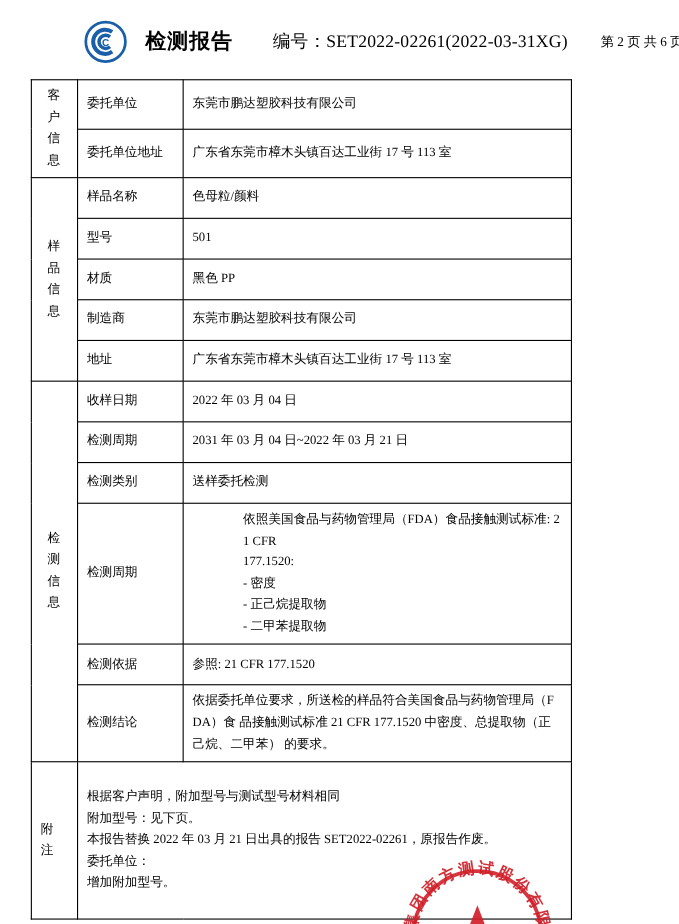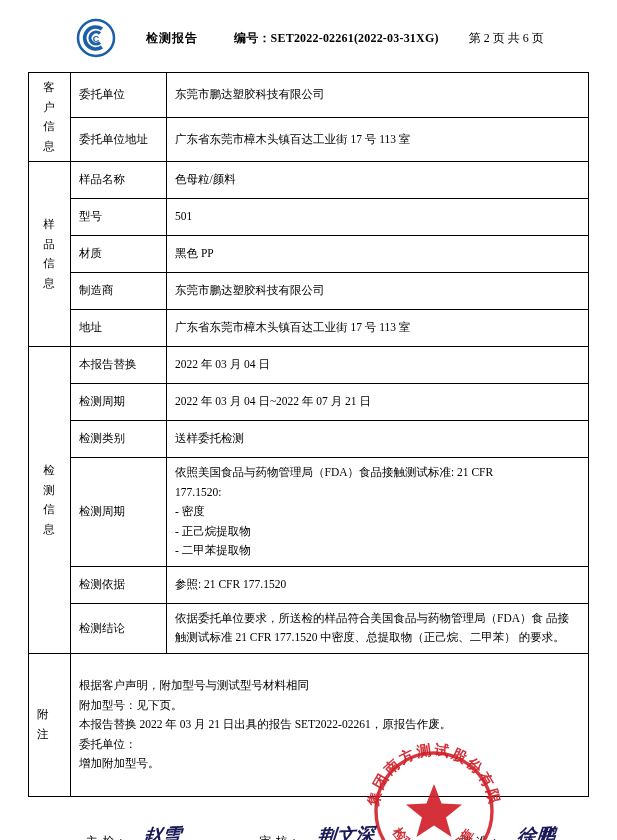--- a/index.html
+++ b/index.html
@@ -33,44 +33,44 @@
   .logo {
     width: 40px;
     height: 40px;
     flex: 0 0 40px;
     margin-left: 48px;
     position: relative;
   }
   .logo svg { display: block; }
   .report-title {
     font-family: Liberation Serif, serif;
-    font-size: 12px;
+    font-size: 19px;
     font-weight: bold;
     letter-spacing: 1px;
-    margin-left: 30px;
+    margin-left: 16px;
     white-space: nowrap;
   }
   .report-no {
-    font-size: 12px;
-    font-weight: bold;
+    font-size: 16px;
+    font-weight: normal;
     margin-left: 36px;
     white-space: nowrap;
     letter-spacing: 0.2px;
   }
   .page-no {
     font-size: 12px;
     font-weight: normal;
     margin-left: 30px;
     white-space: nowrap;
   }
 
   
   table.main {
     border-collapse: collapse;
-    width: 561px;
+    width: 492px;
     margin-top: 6px;
     table-layout: fixed;
   }
   table.main td {
     border: 1px solid #000;
     font-size: 11.5px;
     line-height: 1.7;
     padding: 5px 8px;
     vertical-align: middle;
     word-break: break-all;
@@ -86,21 +86,21 @@
     width: 96px;
     padding-left: 10px;
     white-space: nowrap;
   }
   td.val {
     padding-left: 10px;
   }
   .rowh { height: 26px; }
 
   .items-cell { line-height: 1.85; padding-top: 7px; padding-bottom: 7px; }
-  .items-cell .ln { display: block; }
+  .items-cell .ln { display: block; margin-left: 46px; }
   .concl-cell { line-height: 1.85; padding-top: 6px; padding-bottom: 6px; }
 
   td.notes-label {
     width: 42px;
     letter-spacing: 1px;
   }
   td.notes-body {
     line-height: 1.9;
     padding: 6px 10px 6px 10px;
     vertical-align: top;
@@ -213,26 +213,26 @@
       <tr>
         <td class="label rowh">地址</td>
         <td class="val rowh">广东省东莞市樟木头镇百达工业街 17 号 113 室</td>
       </tr>
 
       <tr>
         <td class="cat" rowspan="6">
           <span class="catline">检 测</span>
           <span class="catline">信 息</span>
         </td>
-        <td class="label rowh">本报告替换</td>
+        <td class="label rowh">收样日期</td>
         <td class="val rowh">2022 年 03 月 04 日</td>
       </tr>
       <tr>
         <td class="label rowh">检测周期</td>
-        <td class="val rowh">2022 年 03 月 04 日~2022 年 07 月 21 日</td>
+        <td class="val rowh">2031 年 03 月 04 日~2022 年 03 月 21 日</td>
       </tr>
       <tr>
         <td class="label rowh">检测类别</td>
         <td class="val rowh">送样委托检测</td>
       </tr>
       <tr>
         <td class="label">检测周期</td>
         <td class="val items-cell">
           <span class="ln">依照美国食品与药物管理局（FDA）食品接触测试标准: 21 CFR</span>
           <span class="ln">177.1520:</span>

